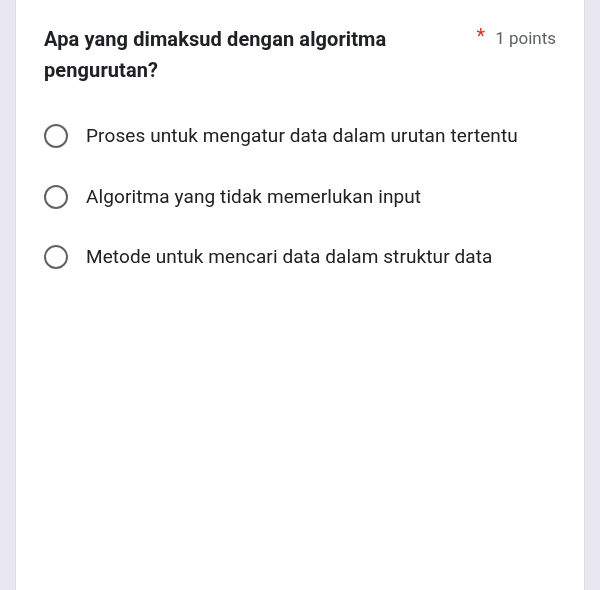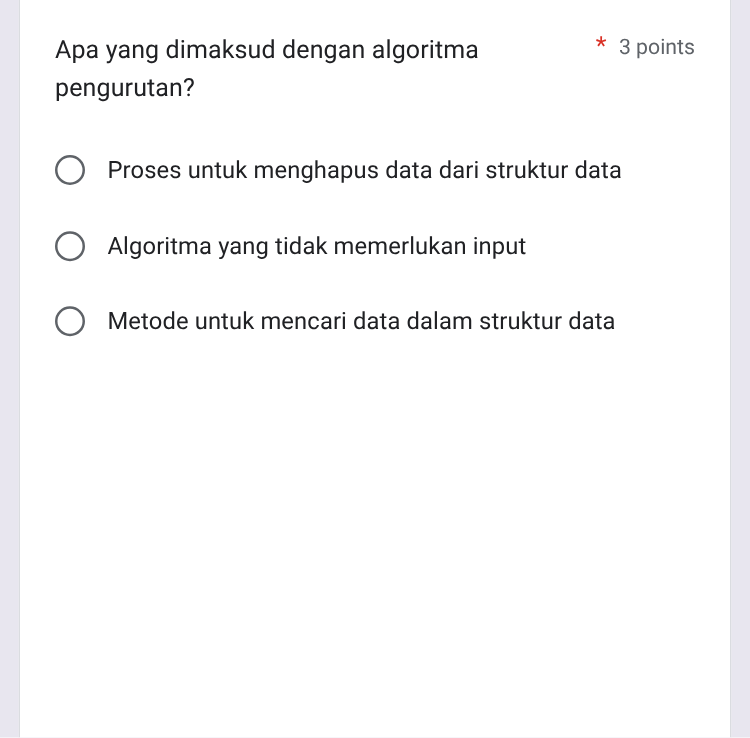--- a/index.html
+++ b/index.html
@@ -27,21 +27,21 @@
   .question-header {
     display: flex;
     align-items: flex-start;
     margin-bottom: 36px;
   }
   .question-text {
     font-size: 20px;
     color: #202124;
     line-height: 1.55;
     flex: 1;
-    font-weight: 400;
+    font-weight: 700;
     letter-spacing: 0.1px;
   }
   .required {
     color: #d93025;
     margin-left: 6px;
     font-size: 20px;
   }
   .points {
     color: #5f6368;
     font-size: 17px;
@@ -77,27 +77,27 @@
 </style>
 </head>
 <body>
 
 <div class="card">
   <div class="question-header">
     <div class="question-text">
       <span>Apa yang dimaksud dengan algoritma pengurutan?</span>
     </div>
     <span class="required">*</span>
-    <span class="points">3 points</span>
+    <span class="points">1 points</span>
   </div>
 
   <div class="options">
     <label class="option">
       <span class="radio"></span>
-      <span class="option-label">Proses untuk menghapus data dari struktur data</span>
+      <span class="option-label">Proses untuk mengatur data dalam urutan tertentu</span>
     </label>
     <label class="option">
       <span class="radio"></span>
       <span class="option-label">Algoritma yang tidak memerlukan input</span>
     </label>
     <label class="option">
       <span class="radio"></span>
       <span class="option-label">Metode untuk mencari data dalam struktur data</span>
     </label>
   </div>

